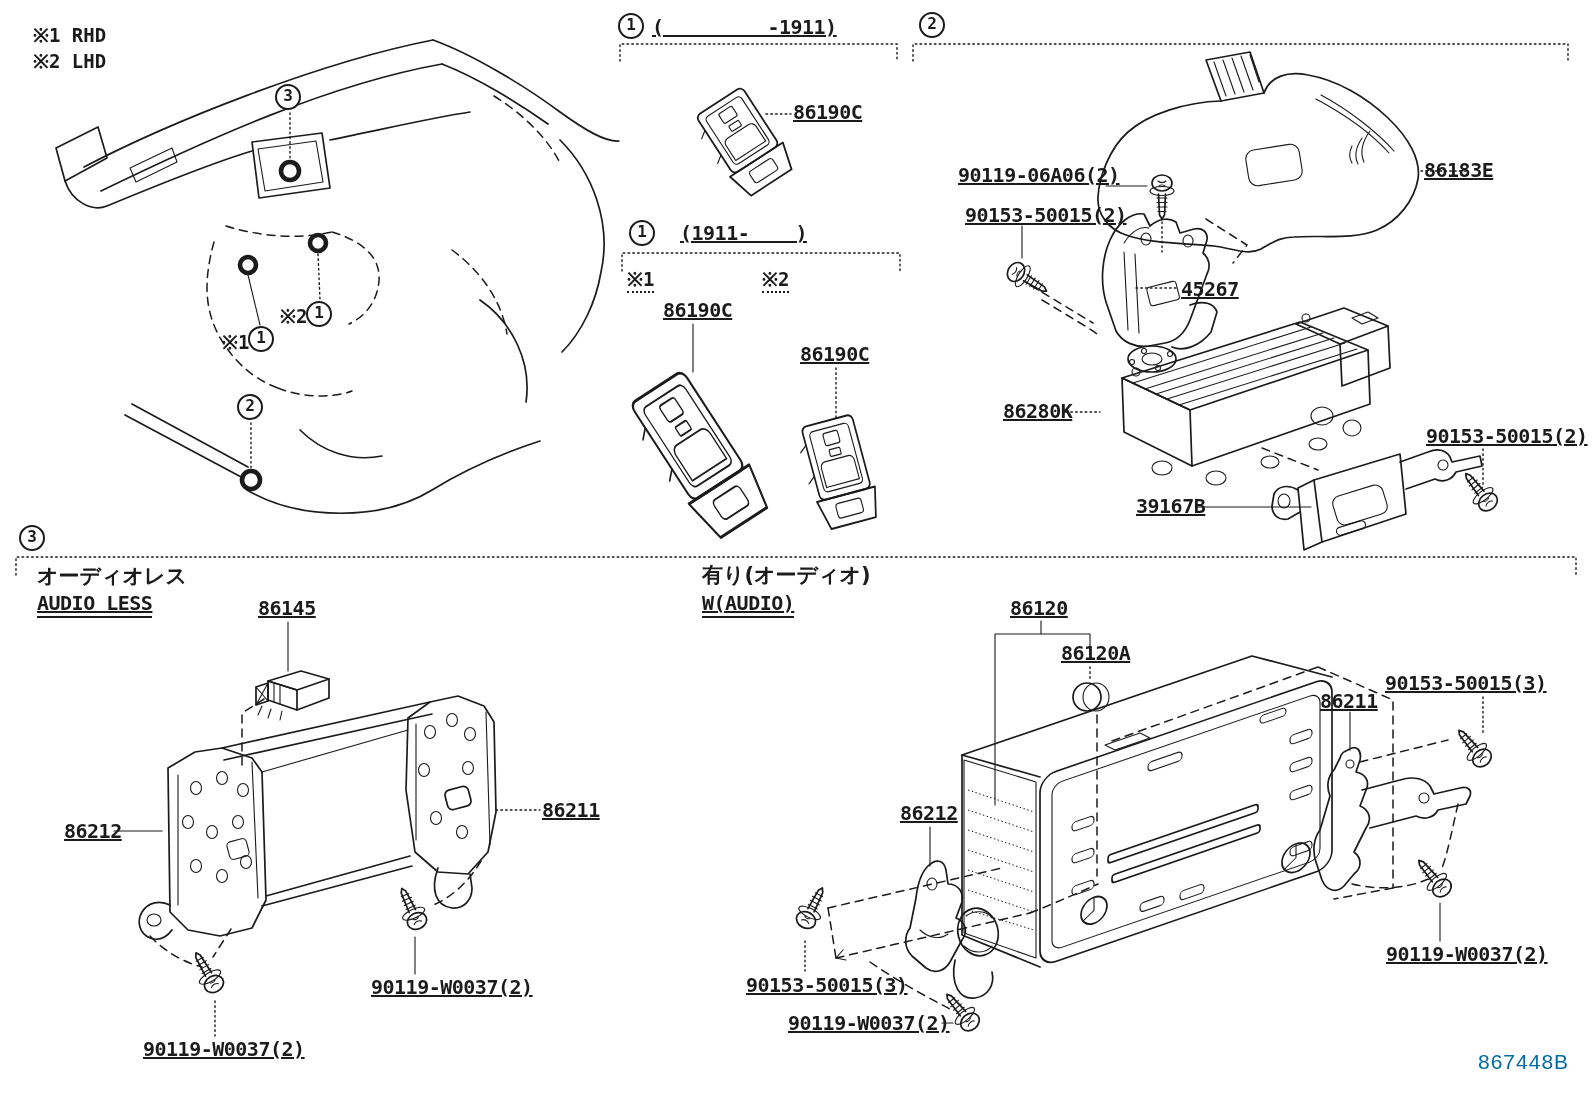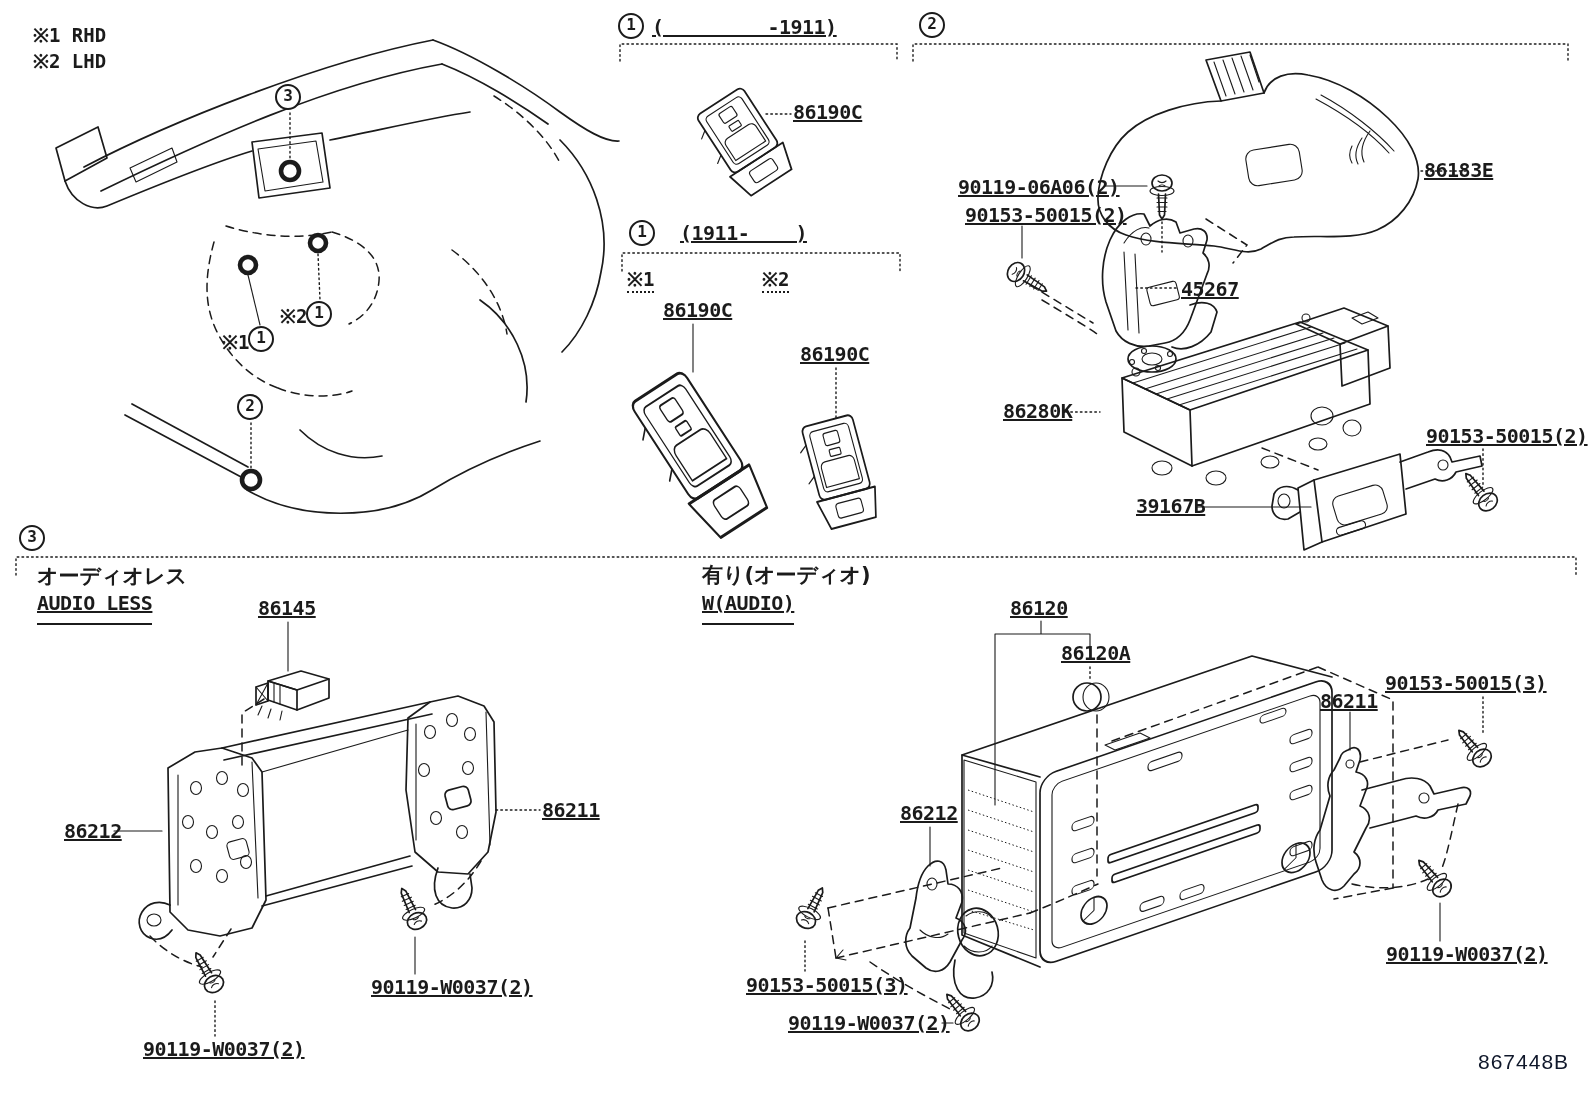--- a/index.html
+++ b/index.html
@@ -8,27 +8,27 @@
   svg{position:absolute;left:0;top:0;}
   .s{fill:none;stroke:#1b1b1b;stroke-width:1.7;stroke-linecap:round;stroke-linejoin:round;}
   .t{fill:none;stroke:#1b1b1b;stroke-width:1.1;stroke-linecap:round;stroke-linejoin:round;}
   .d{fill:none;stroke:#1b1b1b;stroke-width:1.5;stroke-dasharray:8,6;stroke-linecap:round;}
   .o{fill:none;stroke:#1b1b1b;stroke-width:1.4;stroke-dasharray:1.6,3.2;stroke-linecap:round;}
   .vo{fill:none;stroke:#1b1b1b;stroke-width:1;stroke-dasharray:1.5,2.4;}
   .ring{fill:none;stroke:#1b1b1b;stroke-width:4.6;}
   .lbl{position:absolute;font:bold 20px "DejaVu Sans Mono",monospace;letter-spacing:-0.5px;
        white-space:pre;line-height:1.1;text-decoration:underline;}
   .jp{position:absolute;font:bold 21px "DejaVu Sans",sans-serif;white-space:pre;line-height:1.05;}
-  .en-ul{border-bottom:2.2px solid #1b1b1b;padding-bottom:8px;}
+  .en-ul{border-bottom:2.2px solid #1b1b1b;padding-bottom:1px;}
   .refmark{position:absolute;font:bold 19px "DejaVu Sans Mono",monospace;white-space:pre;text-align:center;}
   .ref-ul{border-bottom:2px dotted #1b1b1b;padding-bottom:1px;}
   .callout{position:absolute;width:26px;height:26px;border:2px solid #1b1b1b;border-radius:50%;
            box-sizing:border-box;text-align:center;line-height:22px;
            font:bold 16px "DejaVu Sans Mono",monospace;background:#fff;}
-  .figcode{position:absolute;font:400 21px "Liberation Sans",sans-serif;color:#0f172a;letter-spacing:1px;}
+  .figcode{position:absolute;font:400 21px "Liberation Sans",sans-serif;color:#0369a1;letter-spacing:1px;}
 </style>
 </head>
 <body>
 
 <div class="stage">
 
 <svg width="1592" height="1099" viewBox="0 0 1592 1099">
   <defs>
     <g id="usbsock">
       <rect x="8" y="2" width="52" height="66" rx="5" class="s"></rect>
@@ -332,21 +332,21 @@
 
   <div class="lbl" style="left:652px;top:16px">(         -1911)</div>
   <div class="lbl" style="left:793px;top:101px">86190C</div>
   <div class="lbl" style="left:680px;top:222px">(1911-    )</div>
   <div class="refmark" style="left:627px;top:266px"><span class="ref-ul">※1</span></div>
   <div class="refmark" style="left:762px;top:266px"><span class="ref-ul">※2</span></div>
   <div class="lbl" style="left:663px;top:299px">86190C</div>
   <div class="lbl" style="left:800px;top:343px">86190C</div>
 
   <div class="lbl" style="left:1424px;top:159px">86183E</div>
-  <div class="lbl" style="left:958px;top:176px">90119-06A06(2)</div>
+  <div class="lbl" style="left:958px;top:164px">90119-06A06(2)</div>
   <div class="lbl" style="left:965px;top:204px">90153-50015(2)</div>
   <div class="lbl" style="left:1181px;top:278px">45267</div>
   <div class="lbl" style="left:1003px;top:400px">86280K</div>
   <div class="lbl" style="left:1426px;top:425px">90153-50015(2)</div>
   <div class="lbl" style="left:1136px;top:495px">39167B</div>
 
   <div class="jp" style="left:37px;top:565px">オーディオレス</div>
   <div class="lbl" style="left:37px;top:592px"><span class="en-ul">AUDIO LESS</span></div>
   <div class="lbl" style="left:258px;top:597px">86145</div>
   <div class="lbl" style="left:64px;top:820px">86212</div>

